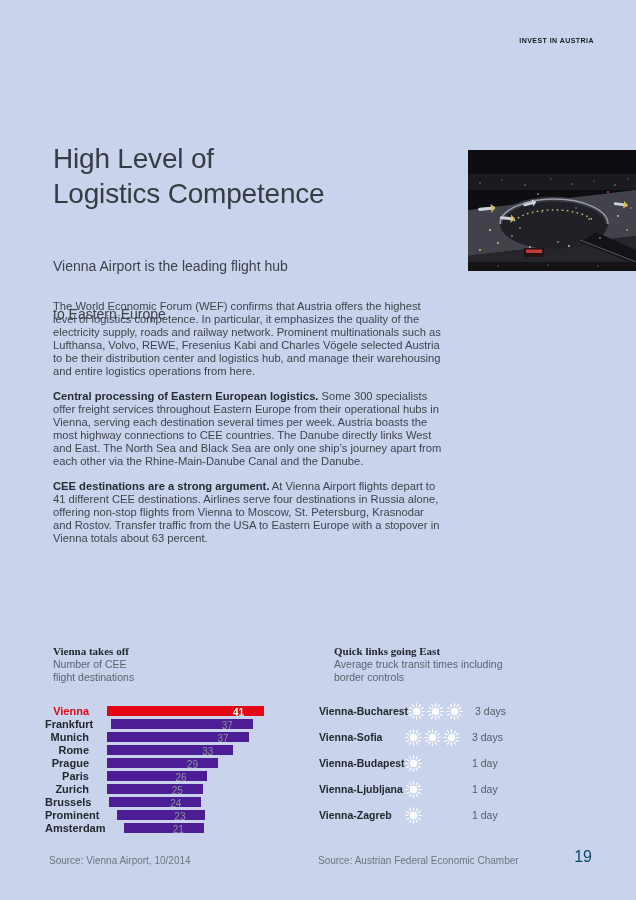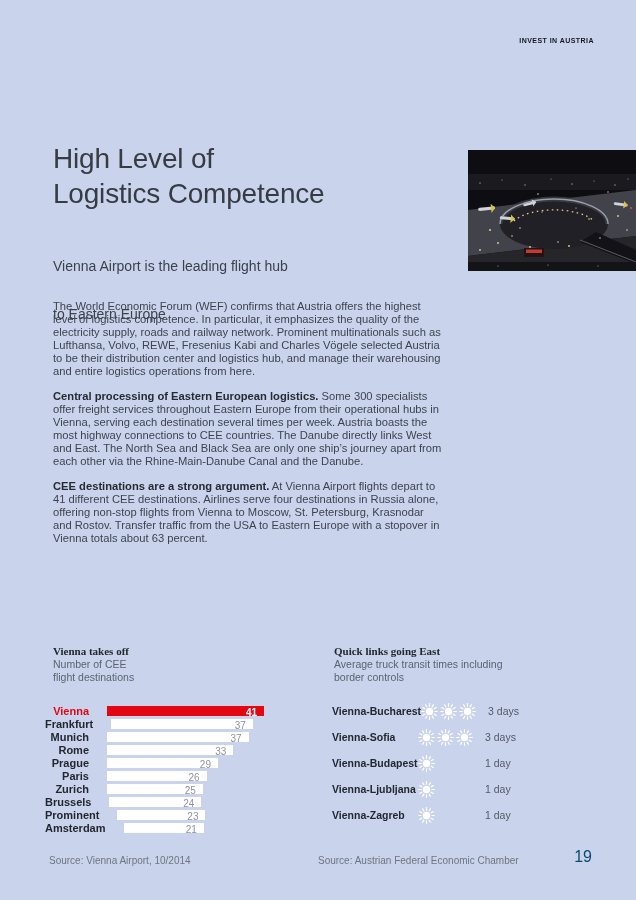--- a/index.html
+++ b/index.html
@@ -41,29 +41,29 @@
   .sh-sub{font-size:10.5px;color:#5c636e;line-height:13px;}
   .bar-chart{position:absolute;left:45px;top:706px;width:230px;}
   .bar-row{display:flex;align-items:center;height:10px;margin-bottom:3px;}
   .bar-label{
     flex:0 0 62px;text-align:right;padding-right:18px;white-space:nowrap;
     font-size:11px;font-weight:bold;color:#23272f;
   }
   .bar-label.hl{color:#e30613;}
   .bar-track{flex:0 0 157px;height:10px;position:relative;}
   .bar{
-    display:block;height:10px;background:#ffffff;
+    display:block;height:10px;background:#4c1d95;
     text-align:right;line-height:10px;
   }
   .bar.hl{background:#e30613;}
   .bar-value{
-    font-size:10px;color:#8e939c;padding-right:7px;line-height:10px;margin-top:31px;
+    font-size:10px;color:#8e939c;padding-right:20px;line-height:10px;margin-top:31px;
   }
   .bar.hl .bar-value{color:#ffffff;font-weight:bold;}
-  .quick-links{position:absolute;left:332px;top:698px;width:240px;}
+  .quick-links{position:absolute;left:319px;top:698px;width:240px;}
   .ql-row{display:flex;align-items:center;height:26px;}
   .ql-route{flex:0 0 86px;font-size:10.5px;font-weight:bold;color:#23272f;white-space:nowrap;}
   .ql-suns{flex:0 0 67px;display:flex;align-items:center;}
   .sun-icon{width:17px;height:17px;margin-right:2px;flex:0 0 auto;}
   .ql-days{font-size:10.5px;color:#545a64;}
   .source{position:absolute;top:855px;font-size:10px;color:#6f757f;}
   .source.left{left:49px;}
   .source.right{left:318px;}
   .page-number{position:absolute;top:848px;right:44px;font-size:16px;color:#0c4a6e;}
 </style>

